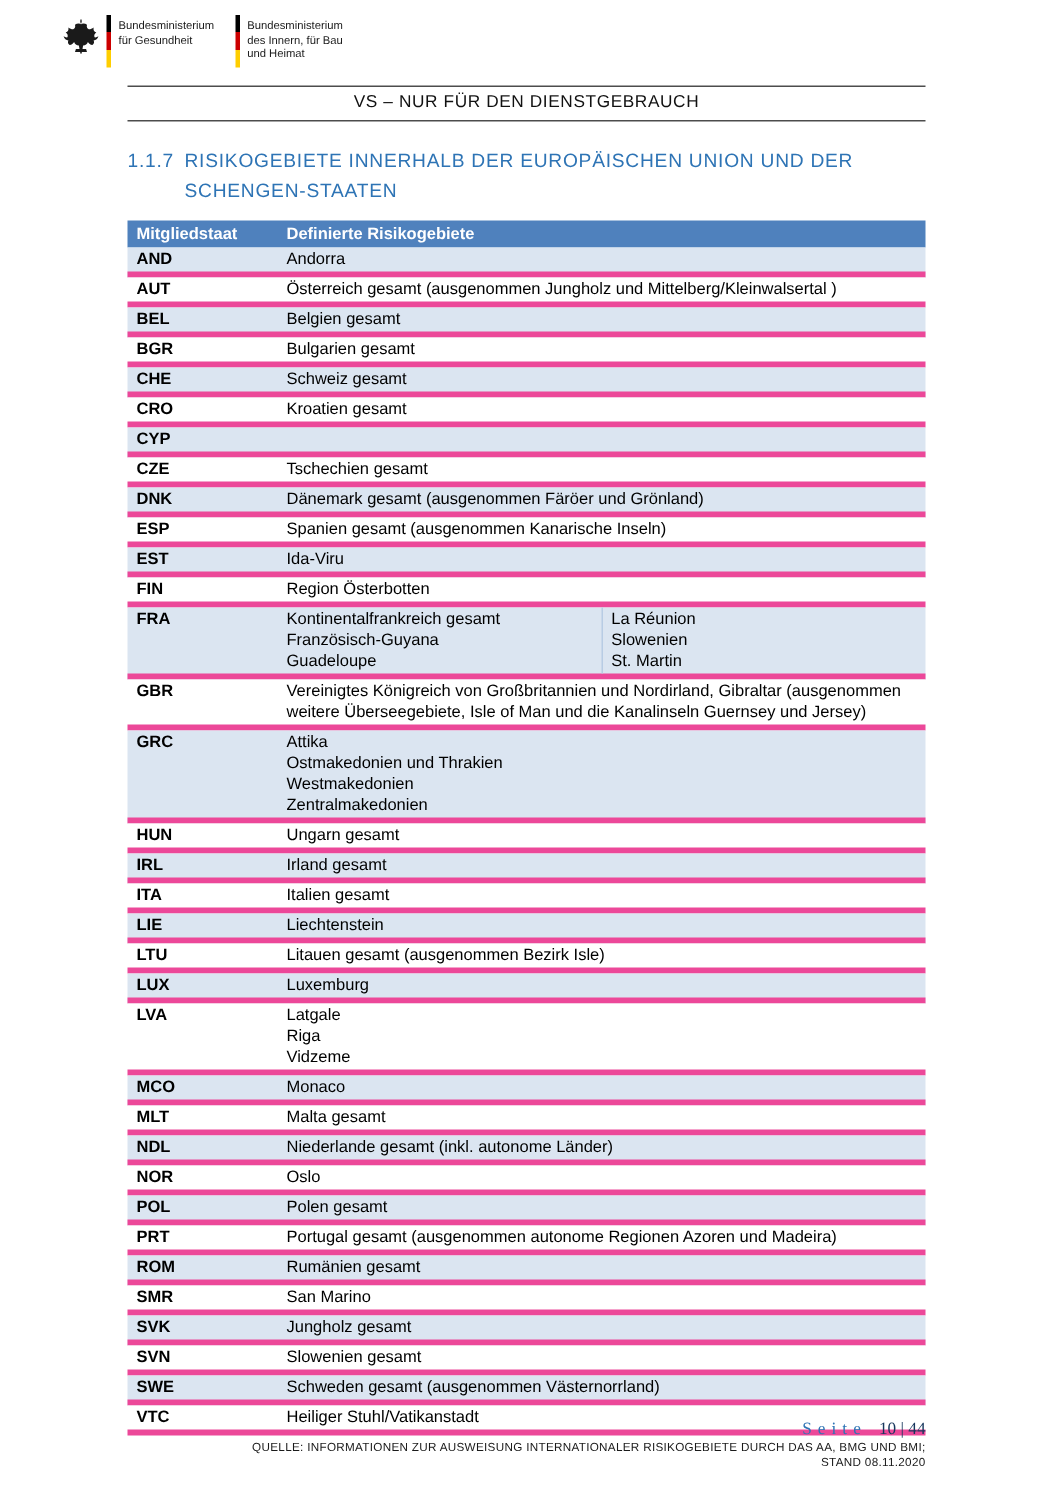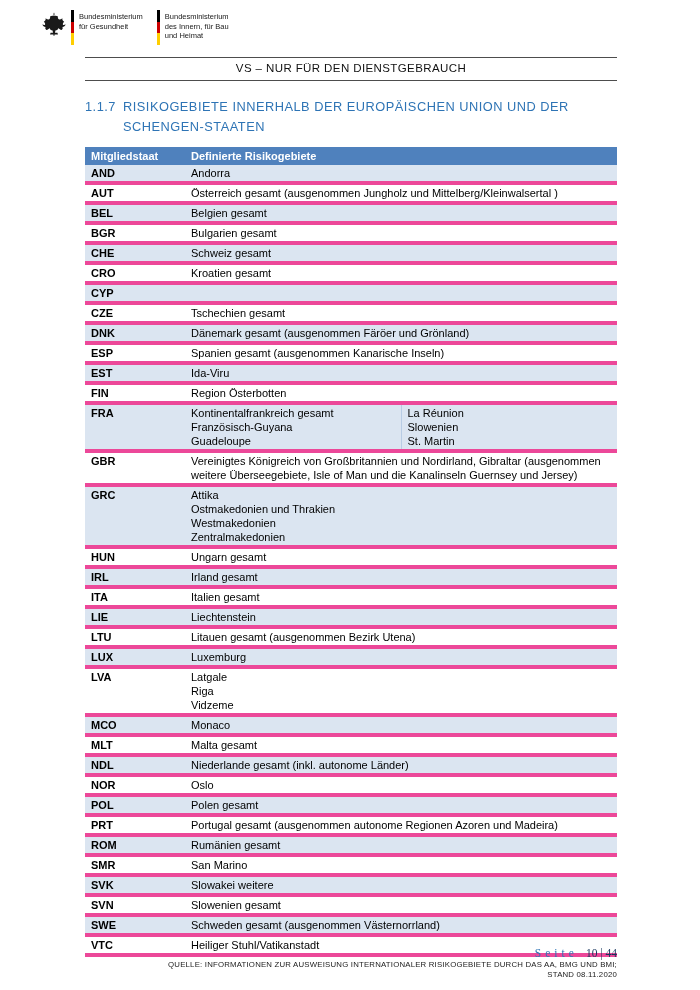--- a/index.html
+++ b/index.html
@@ -257,21 +257,21 @@
           <div class="td regions">
             <div class="sub">
               <div class="line">Liechtenstein</div>
             </div>
           </div>
         </div>
         <div class="tr">
           <div class="td code">LTU</div>
           <div class="td regions">
             <div class="sub">
-              <div class="line">Litauen gesamt (ausgenommen Bezirk Utena)</div>
+              <div class="line">Litauen gesamt (ausgenommen Bezirk Isle)</div>
             </div>
           </div>
         </div>
         <div class="tr alt">
           <div class="td code">LUX</div>
           <div class="td regions">
             <div class="sub">
               <div class="line">Luxemburg</div>
             </div>
           </div>
@@ -347,21 +347,21 @@
           <div class="td regions">
             <div class="sub">
               <div class="line">San Marino</div>
             </div>
           </div>
         </div>
         <div class="tr alt">
           <div class="td code">SVK</div>
           <div class="td regions">
             <div class="sub">
-              <div class="line">Slowakei weitere</div>
+              <div class="line">Jungholz gesamt</div>
             </div>
           </div>
         </div>
         <div class="tr">
           <div class="td code">SVN</div>
           <div class="td regions">
             <div class="sub">
               <div class="line">Slowenien gesamt</div>
             </div>
           </div>

